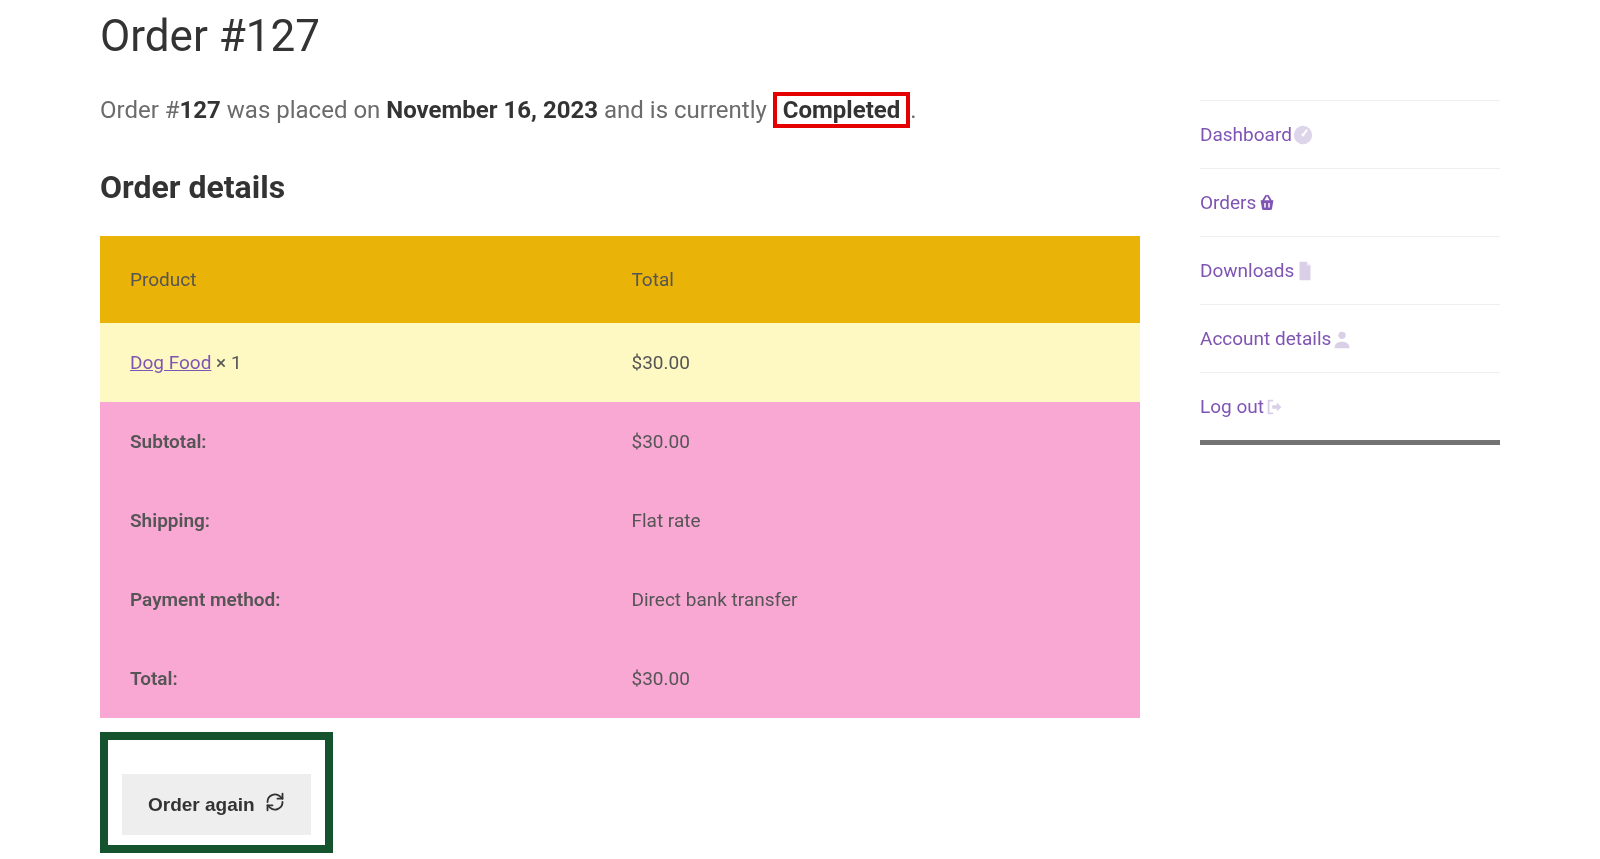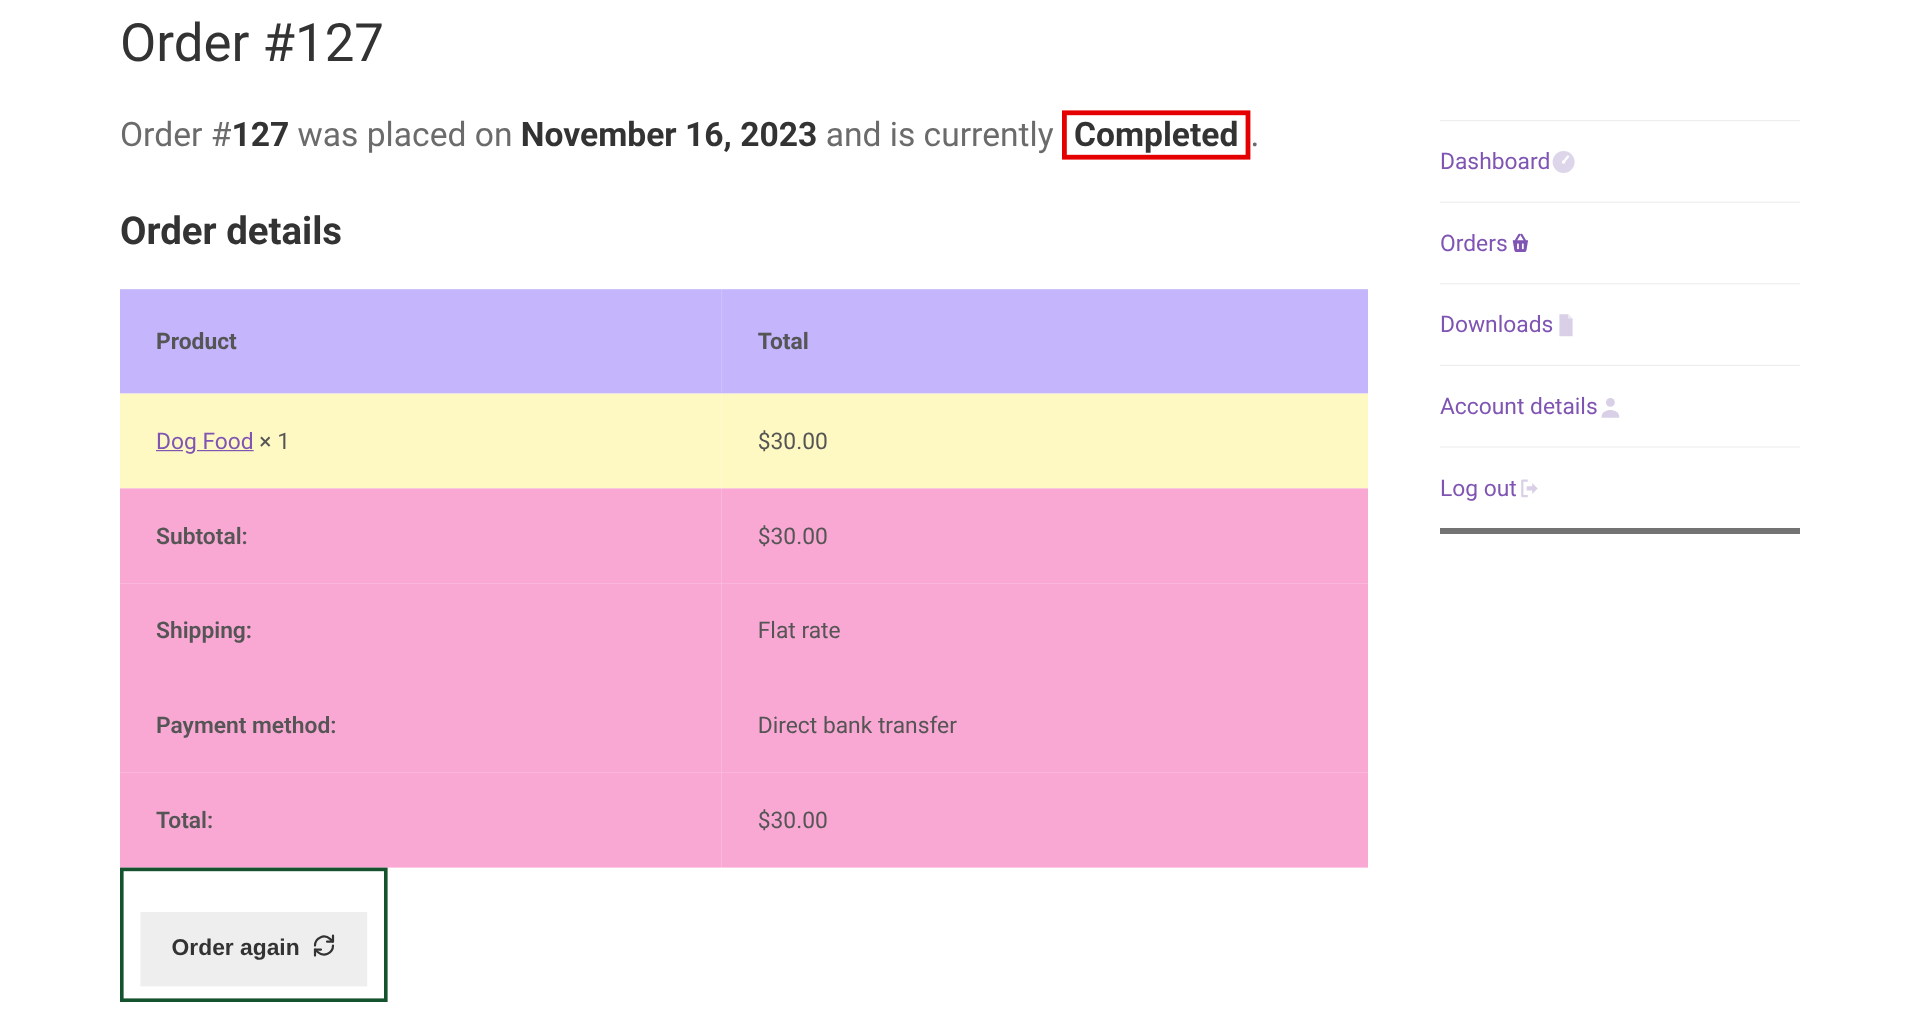--- a/index.html
+++ b/index.html
@@ -19,44 +19,44 @@
   .main { flex: 1; min-width: 0; }
   .sidebar { width: 300px; flex-shrink: 0; padding-top: 90px; }
 
   h1.order-title {
     font-size: 44px;
     font-weight: 400;
     color: #333;
     margin-bottom: 30px;
   }
   .order-summary-line {
-    font-size: 28px;
+    font-size: 24px;
     color: #6b6b6b;
     margin-bottom: 40px;
   }
   .order-summary-line strong { color: #333; font-weight: 700; }
 
   h2.details-heading {
     font-size: 32px;
     font-weight: 700;
     color: #333;
     margin-bottom: 30px;
   }
 
   table.order-table {
     width: 100%;
     border-collapse: collapse;
     font-size: 19px;
   }
   table.order-table thead th {
-    background: #c4b5fd;
+    background: #eab308;
     text-align: left;
     padding: 32px 30px;
     color: #555;
-    font-weight: 700;
+    font-weight: 400;
   }
   table.order-table tbody td,
   table.order-table tfoot th,
   table.order-table tfoot td {
     padding: 28px 30px;
     text-align: left;
     color: #555;
   }
   table.order-table tbody tr { background: #fef9c3; }
   table.order-table tfoot tr { background: #f9a8d4; }
@@ -99,23 +99,24 @@
   .nav-icon { color: #d9d0e8; }
   .nav-icon svg { width: 22px; height: 22px; display: block; }
 
   
   .highlight-box {
     border: 4px solid #e40000;
     display: inline-block;
     padding: 0 6px;
   }
   .highlight-wrap {
-    border: 3px solid #14532d;
+    border: 8px solid #14532d;
     display: inline-block;
     padding: 10px 14px;
+    margin-top: 14px;
   }
 </style>
 </head>
 <body>
 
 <div class="page">
   <main class="main">
 
     <h1 class="order-title">Order #127</h1>
 

